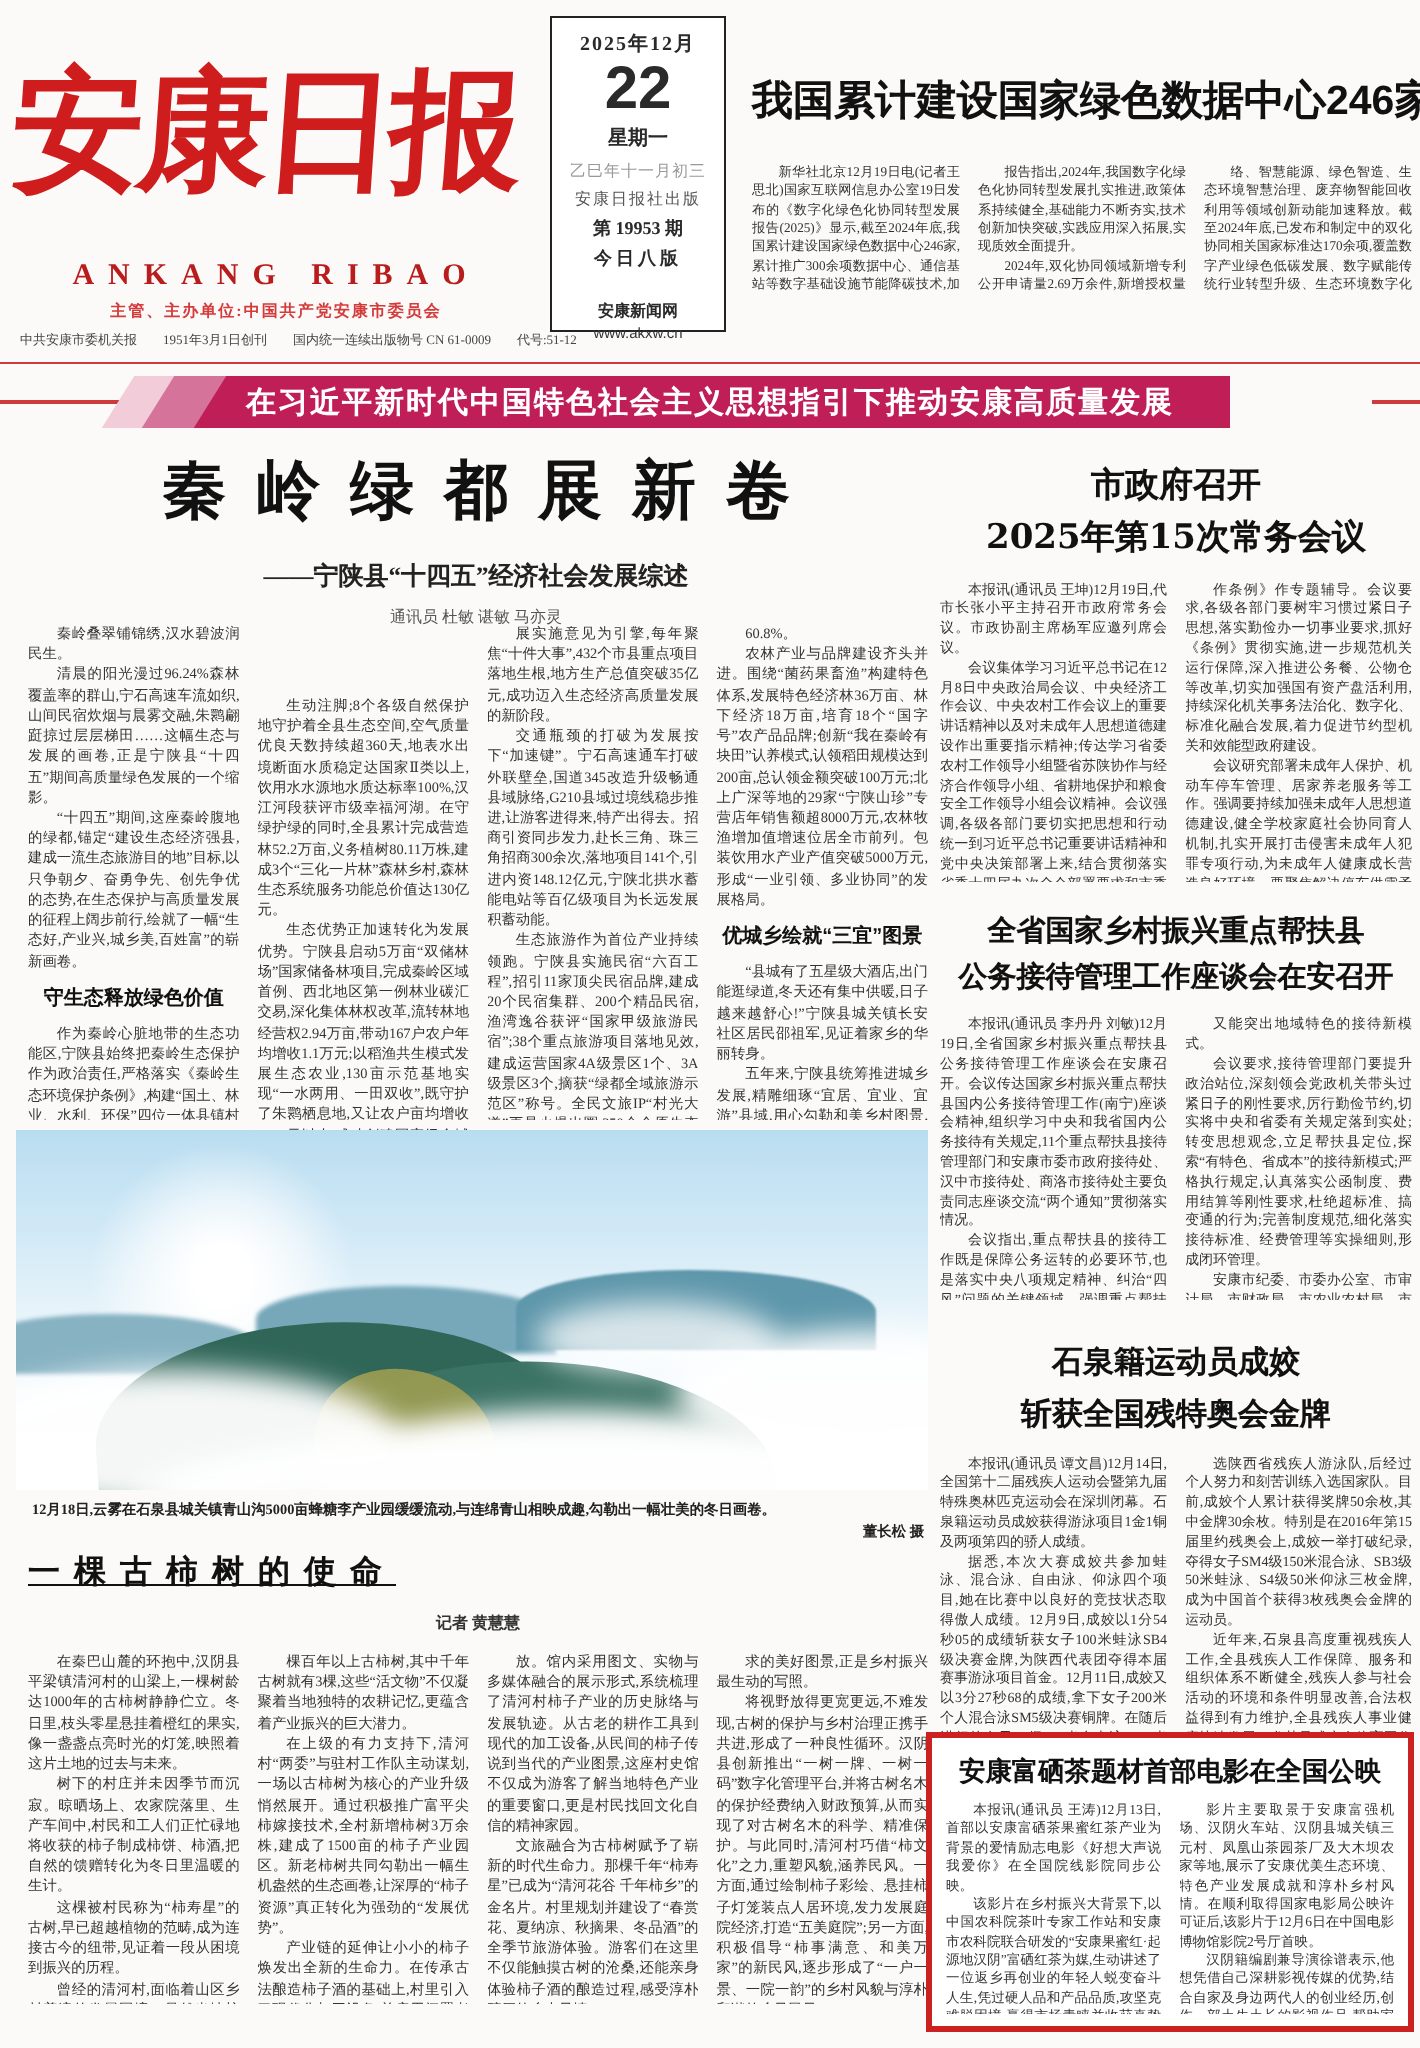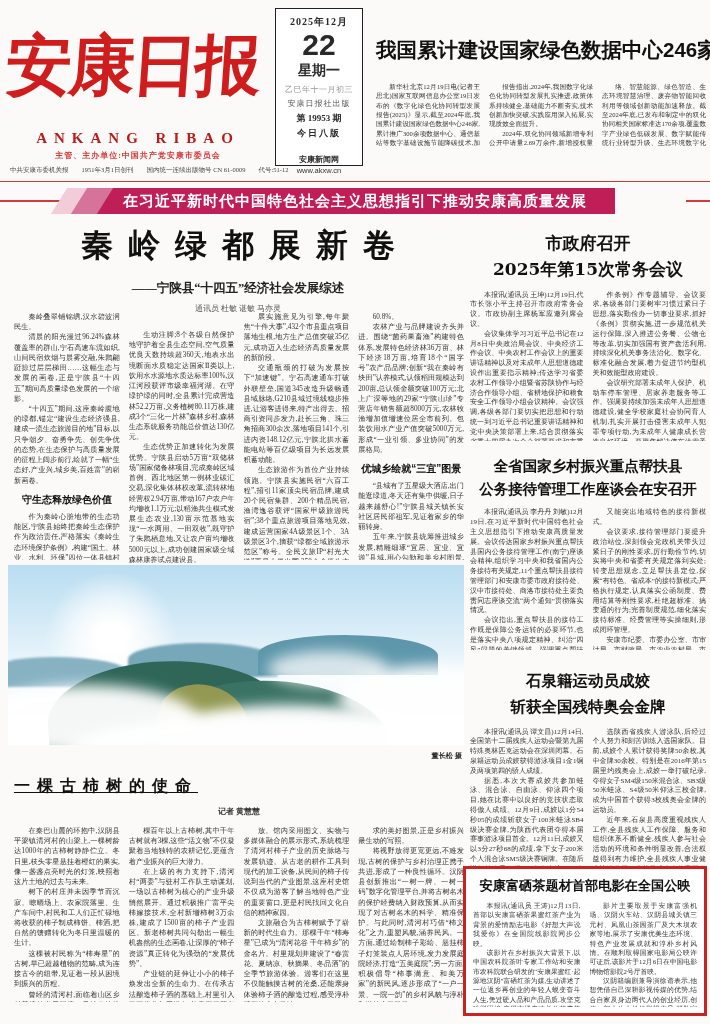--- a/index.html
+++ b/index.html
@@ -15,32 +15,32 @@
   .mast-latin{position:absolute;left:10px;top:130px;width:256px;text-align:center;color:#b91c1c;
     font-weight:bold;font-size:15px;letter-spacing:7px;font-family:"Liberation Serif",serif;}
   .mast-org{position:absolute;left:10px;top:150px;width:256px;text-align:center;color:#d43c3c;
     font-weight:bold;font-size:8px;letter-spacing:1px;}
   .mast-foot{position:absolute;left:10px;top:166px;width:350px;font-size:6.5px;color:#444;
     white-space:nowrap;letter-spacing:0;}
   .date-box{position:absolute;left:275px;top:8px;width:88px;height:158px;border:1.5px solid #222;
     background:#fff;text-align:center;padding-top:6px;box-sizing:border-box;}
   .db-ym{font-size:10px;font-weight:bold;letter-spacing:1px;}
   .db-day{font-size:30px;font-weight:bold;line-height:32px;font-family:"Liberation Sans",sans-serif;}
-  .db-wd{font-size:14px;font-weight:bold;margin-top:1px;}
+  .db-wd{font-size:10px;font-weight:bold;margin-top:1px;}
   .db-lunar{font-size:8px;color:#999;margin-top:4px;letter-spacing:0.5px;}
   .db-pub{font-size:8px;color:#555;margin-top:3px;letter-spacing:1px;}
   .db-issue{font-size:9px;font-weight:bold;margin-top:3px;}
   .db-pages{font-size:9px;font-weight:bold;margin-top:2px;letter-spacing:2px;}
   .db-site{font-size:8px;font-weight:bold;margin-top:14px;text-align:center;}
   .db-url{font-size:7.5px;color:#333;margin-top:1px;font-family:"Liberation Sans",sans-serif;}
   
   .top-art{position:absolute;left:376px;top:36px;width:330px;}
   .top-art h1{margin:0 0 18px;font-size:20.5px;letter-spacing:0px;white-space:nowrap;
     font-family:"Liberation Sans",sans-serif;font-weight:bold;color:#111;}
-  .cols{display:flex;gap:9px;align-items:center;}
+  .cols{display:flex;gap:9px;}
   .col{flex:1;overflow:hidden;text-align:justify;}
   .top-art .col{height:64px;font-size:6.6px;line-height:1.42;color:#333;}
   p.para{margin:0;text-indent:2em;}
   
   .red-rule{position:absolute;left:0;top:181px;width:710px;height:0;border-top:1.5px solid #cf3b3b;}
   .banner{position:absolute;left:95px;top:188px;width:520px;height:26px;background:#bf1e56;
     color:#fff;display:flex;align-items:center;justify-content:center;}
   .banner-text{font-size:15px;font-weight:bold;letter-spacing:1px;white-space:nowrap;
     font-family:"Liberation Sans",sans-serif;}
   .banner-deco1{position:absolute;left:-36px;top:0;width:26px;height:26px;background:#f2cdd9;transform:skewX(-32deg);}
@@ -218,21 +218,21 @@
           <p class="para">会议研究部署未成年人保护、机动车停车管理、居家养老服务等工作。强调要持续加强未成年人思想道德建设,健全学校家庭社会协同育人机制,扎实开展打击侵害未成年人犯罪专项行动,为未成年人健康成长营造良好环境。要聚焦解决停车供需矛盾,深入挖掘公共空间潜力,科学合理配置停车资源,严格规范经营管理和停车秩序,更好满足群众合理停车需求。要积极应对人口老龄化,坚持以居家老年人服务需求为导向,充分激发政府、市场、社会、家庭等多元主体的积极性,不断优化资源配置,配套完善服务供给体系,促进养老服务高质量发展。会议还研究了其他事项。</p>
         </div>
     </div>
   </div>
 
   <div class="recep">
     <h3><span>全省国家乡村振兴重点帮扶县</span><br>
     <span>公务接待管理工作座谈会在安召开</span></h3>
     <div class="cols news">
       <div class="col">
-          <p class="para">本报讯(通讯员 李丹丹 刘敏)12月19日,在习近平新时代中国特色社会主义思想指引下推动安康高质量发展。会议传达国家乡村振兴重点帮扶县国内公务接待管理工作(南宁)座谈会精神,组织学习中央和我省国内公务接待有关规定,11个重点帮扶县接待管理部门和安康市委市政府接待处、汉中市接待处、商洛市接待处主要负责同志座谈交流“两个通知”贯彻落实情况。</p>
+          <p class="para">本报讯(通讯员 李丹丹 刘敏)12月19日,全省国家乡村振兴重点帮扶县公务接待管理工作座谈会在安康召开。会议传达国家乡村振兴重点帮扶县国内公务接待管理工作(南宁)座谈会精神,组织学习中央和我省国内公务接待有关规定,11个重点帮扶县接待管理部门和安康市委市政府接待处、汉中市接待处、商洛市接待处主要负责同志座谈交流“两个通知”贯彻落实情况。</p>
           <p class="para">会议指出,重点帮扶县的接待工作既是保障公务运转的必要环节,也是落实中央八项规定精神、纠治“四风”问题的关键领域。强调重点帮扶县做好接待工作首先要把握政治属性和地域定位,解放思想,破除老观念,立足县域实际,探索符合接待工作新形势新要求、</p>
         </div>
       <div class="col">
           <p class="para">又能突出地域特色的接待新模式。</p>
           <p class="para">会议要求,接待管理部门要提升政治站位,深刻领会党政机关带头过紧日子的刚性要求,厉行勤俭节约,切实将中央和省委有关规定落到实处;转变思想观念,立足帮扶县定位,探索“有特色、省成本”的接待新模式;严格执行规定,认真落实公函制度、费用结算等刚性要求,杜绝超标准、搞变通的行为;完善制度规范,细化落实接待标准、经费管理等实操细则,形成闭环管理。</p>
           <p class="para">安康市纪委、市委办公室、市审计局、市财政局、市农业农村局、市委机关事务服务中心、市机关事务服务中心及市重点帮扶县接待管理部门负责同志参加或列席会议。</p>
         </div>
     </div>
   </div>
 
@@ -244,20 +244,21 @@
     <div class="ridge1"></div>
     <div class="ridge2"></div>
     <div class="ridge-gold"></div>
     <div class="cloud c5"></div>
     <div class="cloud c1"></div>
     <div class="cloud c2"></div>
     <div class="cloud c3"></div>
     <div class="cloud c4"></div>
   </div>
   <div class="photo-cap">
+    <span>12月18日,云雾在石泉县城关镇青山沟5000亩蜂糖李产业园缓缓流动,与连绵青山相映成趣,勾勒出一幅壮美的冬日画卷。</span>
     <div class="photo-credit">董长松 摄</div>
   </div>
 
   <div class="athl">
     <h3><span>石泉籍运动员成姣</span><br>
     <span>斩获全国残特奥会金牌</span></h3>
     <div class="cols news">
       <div class="col">
           <p class="para">本报讯(通讯员 谭文昌)12月14日,全国第十二届残疾人运动会暨第九届特殊奥林匹克运动会在深圳闭幕。石泉籍运动员成姣获得游泳项目1金1铜及两项第四的骄人成绩。</p>
           <p class="para">据悉,本次大赛成姣共参加蛙泳、混合泳、自由泳、仰泳四个项目,她在比赛中以良好的竞技状态取得傲人成绩。12月9日,成姣以1分54秒05的成绩斩获女子100米蛙泳SB4级决赛金牌,为陕西代表团夺得本届赛事游泳项目首金。12月11日,成姣又以3分27秒68的成绩,拿下女子200米个人混合泳SM5级决赛铜牌。在随后进行的女子S5级200米自由泳、50米仰泳项目中均获得第四名。</p>

